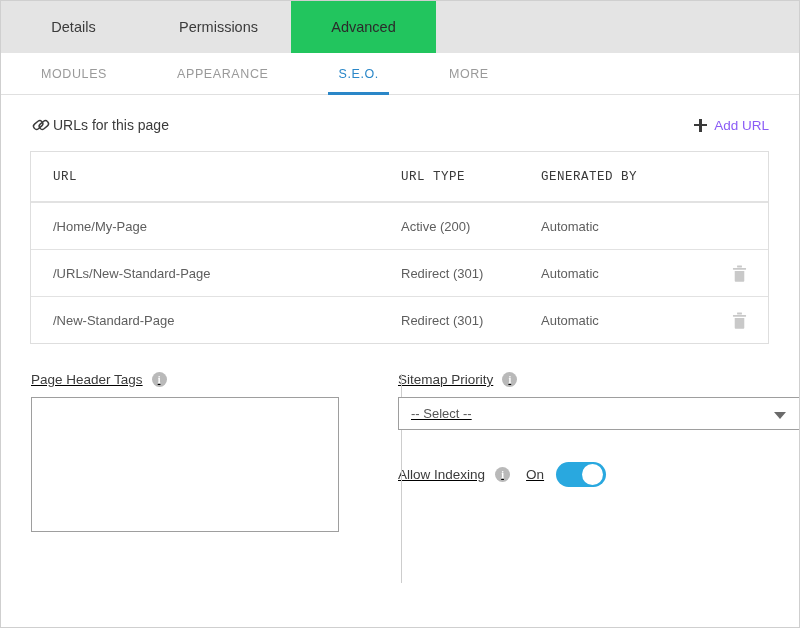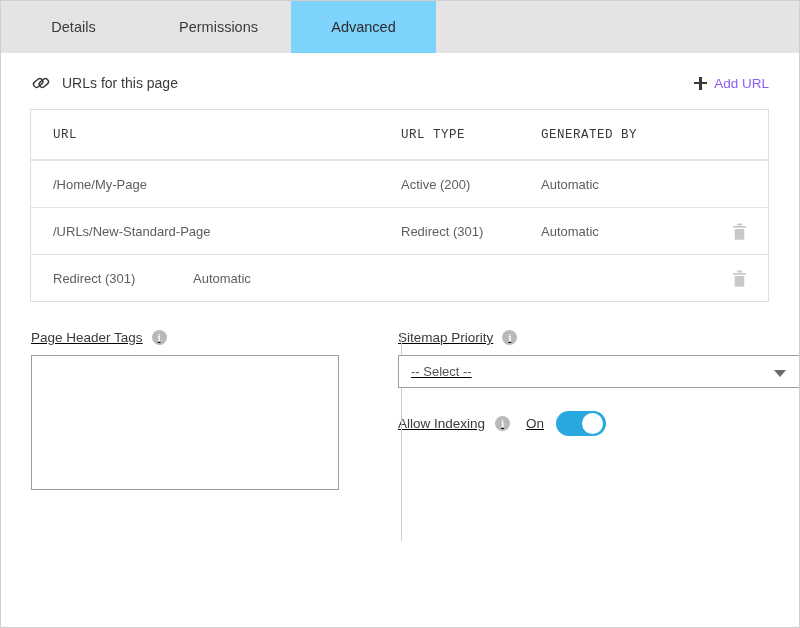--- a/index.html
+++ b/index.html
@@ -33,21 +33,21 @@
     display: flex;
     align-items: center;
     justify-content: center;
     font-size: 14.5px;
     color: #3b3b3b;
     background: transparent;
     cursor: pointer;
     user-select: none;
   }
   .tab.active {
-    background: #7dd3fc;
+    background: #22c55e;
     color: #2b2b2b;
   }
 
   
   .subtabs {
     position: relative;
     height: 42px;
     background: #ffffff;
     display: flex;
     align-items: stretch;
@@ -79,21 +79,21 @@
   
   .urls-header {
     display: flex;
     align-items: center;
     justify-content: space-between;
     padding: 20px 30px 10px 30px;
   }
   .urls-title {
     display: flex;
     align-items: center;
-    gap: 11px;
+    gap: 2px;
   }
   .urls-title-text {
     font-size: 14px;
     color: #3b3b3b;
   }
   .link-icon { width: 20px; height: 20px; display: block; }
 
   .add-url {
     display: flex;
     align-items: center;
@@ -221,21 +221,21 @@
     margin-top: -2px;
     width: 0; height: 0;
     border-left: 6px solid transparent;
     border-right: 6px solid transparent;
     border-top: 7px solid #6a6a6a;
   }
 
   .indexing-row {
     display: flex;
     align-items: center;
-    margin-top: 23px;
+    margin-top: 32px;
   }
   .indexing-label {
     font-size: 13.5px;
     color: #3b3b3b;
   }
   .indexing-row .info-icon { margin-left: 10px; }
   .toggle-state {
     font-size: 13.5px;
     color: #3b3b3b;
     margin-left: 16px;
@@ -267,20 +267,34 @@
       <span>Details</span>
     </div>
     <div class="tab">
       <span>Permissions</span>
     </div>
     <div class="tab active">
       <span>Advanced</span>
     </div>
   </div>
 
+  <div class="subtabs">
+    <div class="subtab">
+      <span>MODULES</span>
+    </div>
+    <div class="subtab">
+      <span>APPEARANCE</span>
+    </div>
+    <div class="subtab active">
+      <span>S.E.O.</span>
+    </div>
+    <div class="subtab">
+      <span>MORE</span>
+    </div>
+  </div>
 
   <div class="urls-header">
     <div class="urls-title">
       <span>
         <svg class="link-icon" viewBox="0 0 24 24" fill="none" stroke="#3a3a3a" stroke-width="1.7">
           <rect x="2.6" y="8.4" width="12" height="7.2" rx="3.3" transform="rotate(-40 8.6 12)"></rect>
           <rect x="9.4" y="8.4" width="12" height="7.2" rx="3.3" transform="rotate(-40 15.4 12)"></rect>
         </svg>
       </span>
       <span class="urls-title-text">URLs for this page</span>
@@ -316,20 +330,21 @@
           <svg class="trash-icon" viewBox="0 0 16 18" fill="#c9c9c9">
             <rect x="5.4" y="0.4" width="5.2" height="2.1" rx="0.4"></rect>
             <rect x="1" y="3.1" width="14" height="1.8" rx="0.4"></rect>
             <path d="M2.9 6.2h10.2v10.6a0.9 0.9 0 0 1-0.9 0.9H3.8a0.9 0.9 0 0 1-0.9-0.9z"></path>
           </svg>
         </span>
       </div>
     </div>
 
     <div class="url-row">
+      <div class="c-url">/New-Standard-Page</div>
       <div class="c-type">Redirect (301)</div>
       <div class="c-gen">Automatic</div>
       <div class="c-act">
         <span>
           <svg class="trash-icon" viewBox="0 0 16 18" fill="#c9c9c9">
             <rect x="5.4" y="0.4" width="5.2" height="2.1" rx="0.4"></rect>
             <rect x="1" y="3.1" width="14" height="1.8" rx="0.4"></rect>
             <path d="M2.9 6.2h10.2v10.6a0.9 0.9 0 0 1-0.9 0.9H3.8a0.9 0.9 0 0 1-0.9-0.9z"></path>
           </svg>
         </span>

